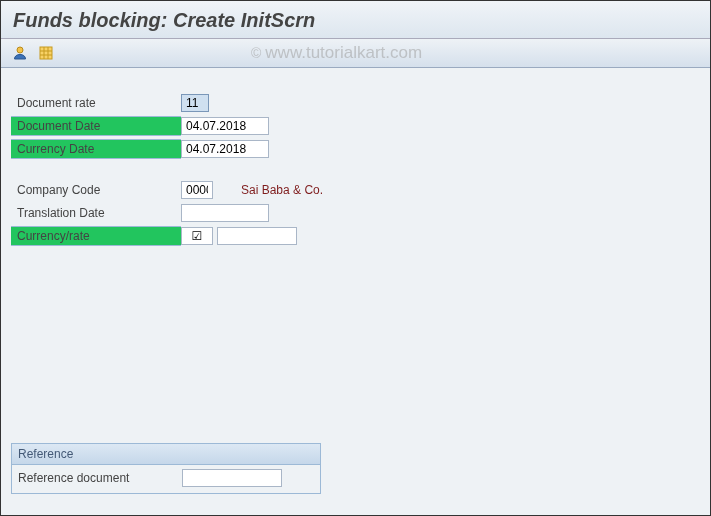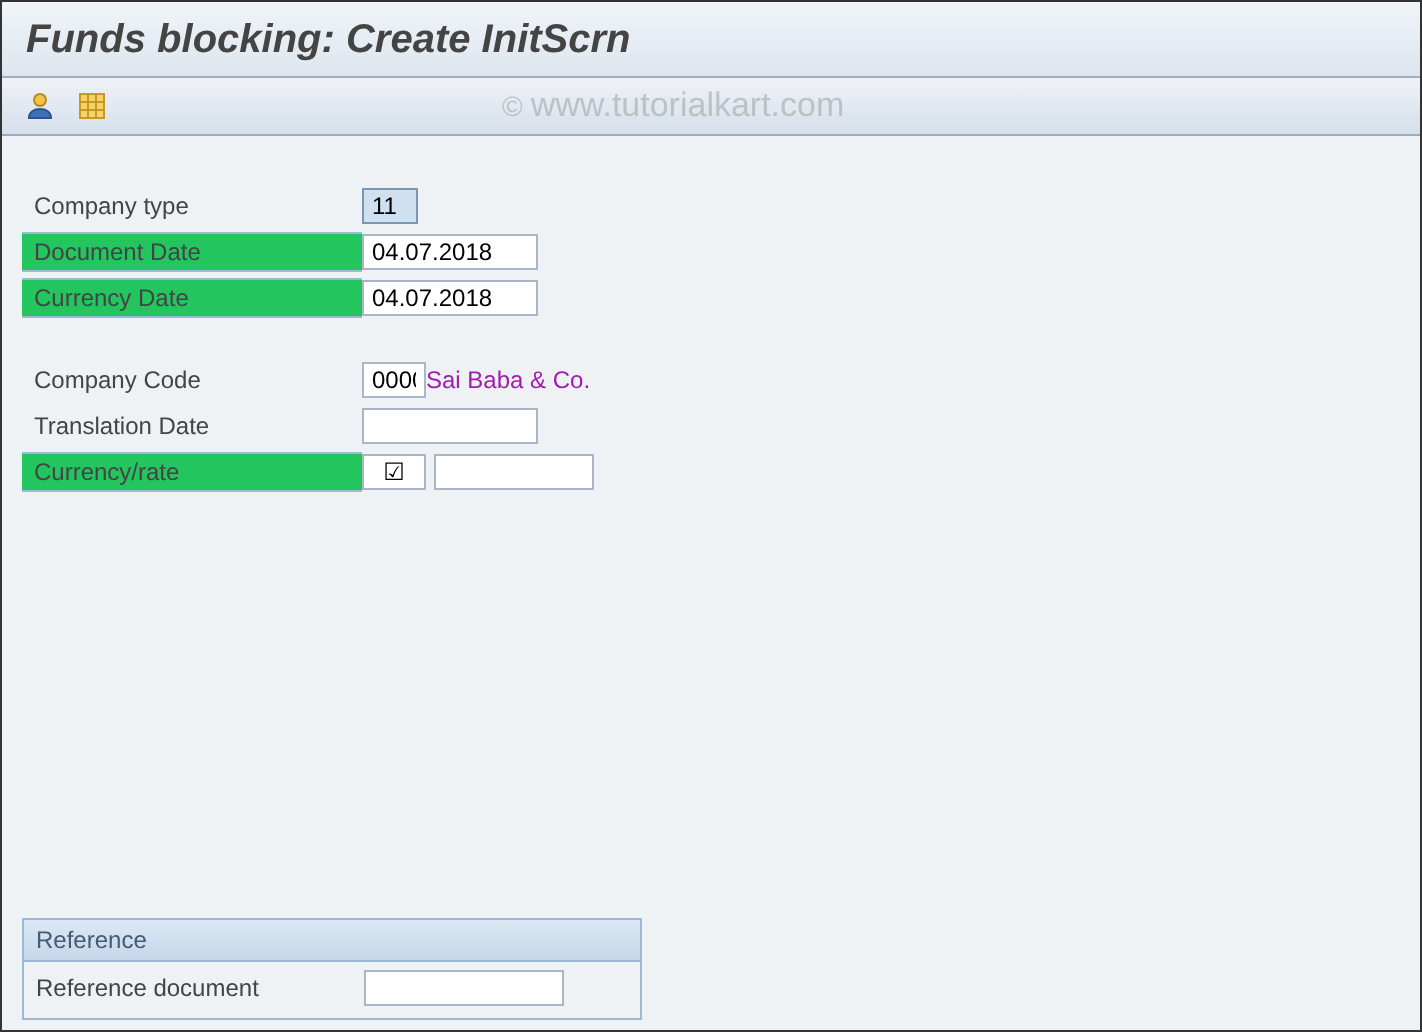--- a/index.html
+++ b/index.html
@@ -74,27 +74,28 @@
       font-size: 12px;
       font-family: inherit;
     }
     .fld.w-tiny { width: 28px; text-align: left; background:#cfe0f0; border-color:#7a97b8;}
     .fld.w-date { width: 88px; }
     .fld.w-code { width: 32px; }
     .fld.w-curr { width: 32px; text-align:center; }
     .fld.w-rate { width: 80px; }
     .fld.w-refd { width: 100px; }
     .desc {
-      color: #a21caf;
+      margin-left: 28px;
+      color: #7f1d1d;
     }
     .spacer { height: 18px; }
     .groupbox {
       position: absolute;
       left: 10px;
-      bottom: 12px;
+      bottom: 28px;
       width: 310px;
       border: 1px solid #9cb9d6;
       background: #eef2f5;
     }
     .groupbox .gtitle {
       background: linear-gradient(to bottom, #dce8f4 0%, #c5d7ea 100%);
       border-bottom: 1px solid #9cb9d6;
       padding: 3px 6px;
       color: #445a77;
     }
@@ -145,21 +146,21 @@
         <line x1="2" y1="10" x2="14" y2="10" stroke="#c69a20"></line>
         <line x1="6" y1="2" x2="6" y2="14" stroke="#c69a20"></line>
         <line x1="10" y1="2" x2="10" y2="14" stroke="#c69a20"></line>
       </svg>
     </span>
   </div>
 
   <div class="content">
 
     <div class="form-row">
-      <div class="lbl">Company type</div>
+      <div class="lbl">Document rate</div>
       <input class="fld w-tiny" value="11" style="">
     </div>
 
     <div class="form-row">
       <div class="lbl sel">Document Date</div>
       <input class="fld w-date" value="04.07.2018" style="">
     </div>
 
     <div class="form-row">
       <div class="lbl sel">Currency Date</div>

